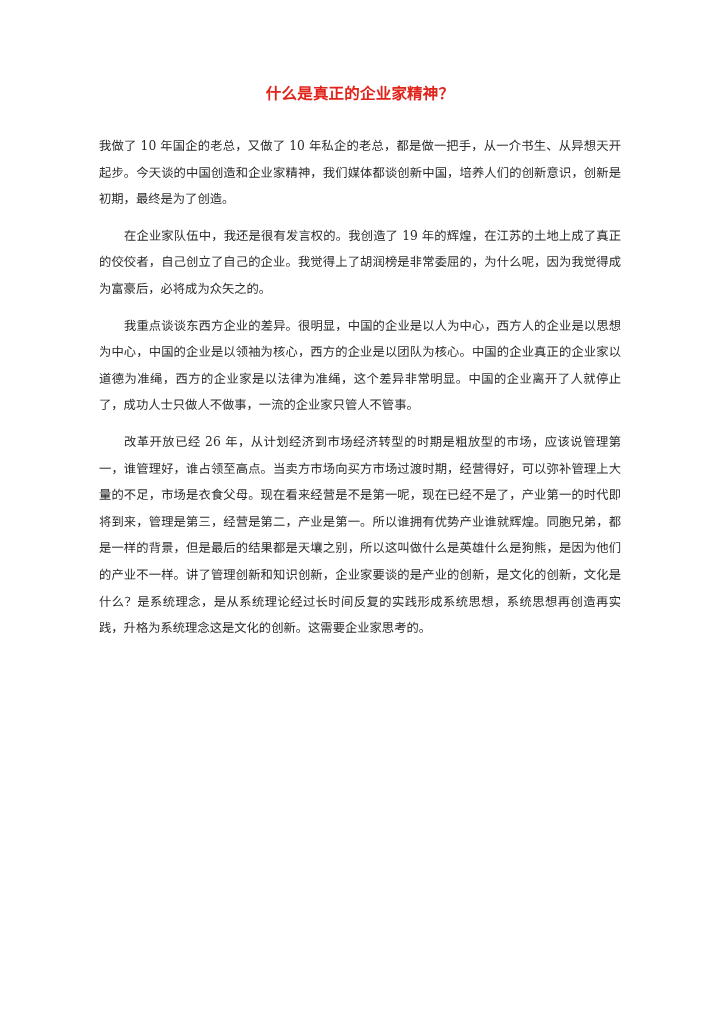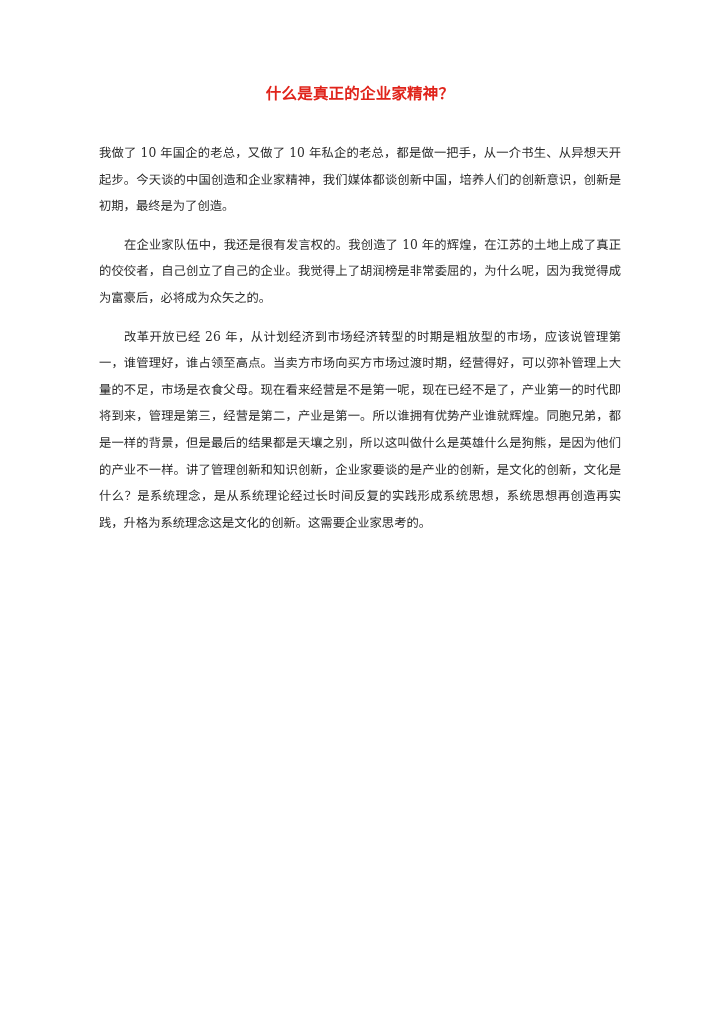--- a/index.html
+++ b/index.html
@@ -44,21 +44,21 @@
     font-family: "DejaVu Serif", "Liberation Serif", serif;
     font-size: 12.3px;
     line-height: 26.6px;
     color: #ララ;
     color: #2b2b2b;
     text-align: justify;
     text-justify: inter-ideograph;
   }
 
   .para {
-    margin: 12px 0 10px 0;
+    margin: 5px 0 10px 0;
     padding: 0;
     text-align: justify;
     text-justify: inter-ideograph;
     word-break: break-all;
     font-family: "DejaVu Serif", "Liberation Serif", serif;
     font-size: 12.3px;
     line-height: 26.6px;
     color: #2b2b2b;
   }
 
@@ -75,22 +75,23 @@
 
 <div class="page">
   <div class="content">
 
     <h1 class="doc-title">什么是真正的企业家精神？</h1>
 
     <div class="doc-body">
 
       <p class="para">我做了 10 年国企的老总，又做了 10 年私企的老总，都是做一把手，从一介书生、从异想天开起步。今天谈的中国创造和企业家精神，我们媒体都谈创新中国，培养人们的创新意识，创新是初期，最终是为了创造。</p>
 
-      <p class="para indent">在企业家队伍中，我还是很有发言权的。我创造了 10 年的辉煌，在江苏的土地上成了真正的佼佼者，自己创立了自己的企业。我觉得上了胡润榜是非常委屈的，为什么呢，因为我觉得成为富豪后，必将成为众矢之的。</p>
+      <p class="para indent">在企业家队伍中，我还是很有发言权的。我创造了 19 年的辉煌，在江苏的土地上成了真正的佼佼者，自己创立了自己的企业。我觉得上了胡润榜是非常委屈的，为什么呢，因为我觉得成为富豪后，必将成为众矢之的。</p>
 
+      <p class="para indent">我重点谈谈东西方企业的差异。很明显，中国的企业是以人为中心，西方人的企业是以思想为中心，中国的企业是以领袖为核心，西方的企业是以团队为核心。中国的企业真正的企业家以道德为准绳，西方的企业家是以法律为准绳，这个差异非常明显。中国的企业离开了人就停止了，成功人士只做人不做事，一流的企业家只管人不管事。</p>
 
 
 
 
       <p class="para indent">改革开放已经 26 年，从计划经济到市场经济转型的时期是粗放型的市场，应该说管理第一，谁管理好，谁占领至高点。当卖方市场向买方市场过渡时期，经营得好，可以弥补管理上大量的不足，市场是衣食父母。现在看来经营是不是第一呢，现在已经不是了，产业第一的时代即将到来，管理是第三，经营是第二，产业是第一。所以谁拥有优势产业谁就辉煌。同胞兄弟，都是一样的背景，但是最后的结果都是天壤之别，所以这叫做什么是英雄什么是狗熊，是因为他们的产业不一样。讲了管理创新和知识创新，企业家要谈的是产业的创新，是文化的创新，文化是什么？是系统理念，是从系统理论经过长时间反复的实践形成系统思想，系统思想再创造再实践，升格为系统理念这是文化的创新。这需要企业家思考的。</p>
 
     </div>
   </div>
 </div>
 

